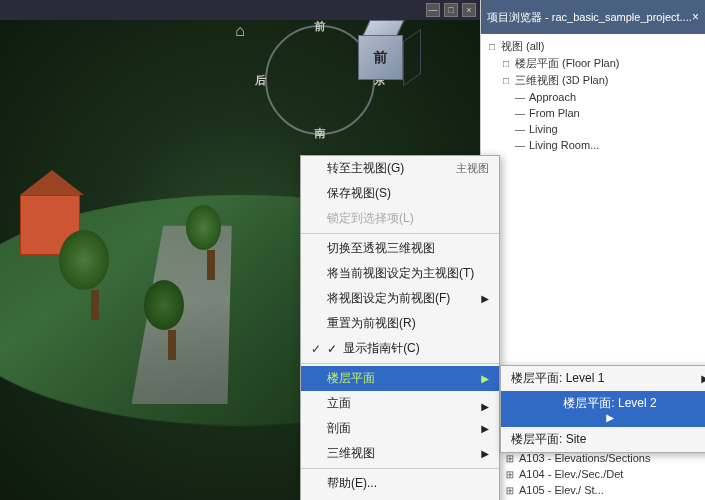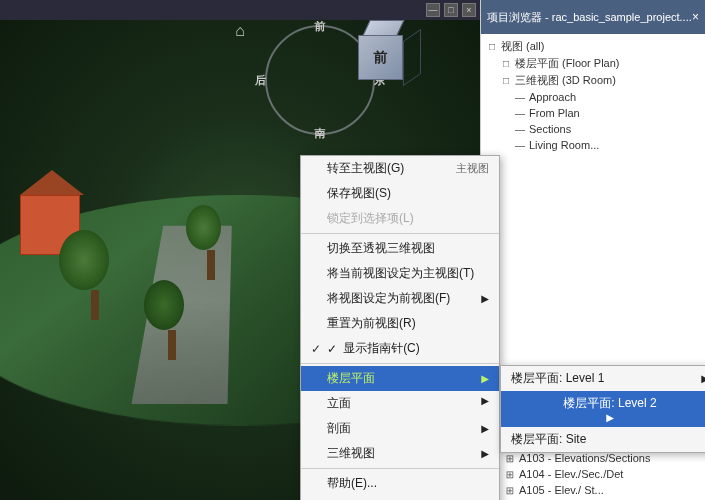--- a/index.html
+++ b/index.html
@@ -144,36 +144,36 @@
     <span class="tree-label">视图 (all)</span>
   </div>
         <div class="tree-item">
     <span class="tree-indent" style="width:18px;display:inline-block;"></span>
     <span class="tree-icon">□</span>
     <span class="tree-label">楼层平面 (Floor Plan)</span>
   </div>
         <div class="tree-item">
     <span class="tree-indent" style="width:18px;display:inline-block;"></span>
     <span class="tree-icon">□</span>
-    <span class="tree-label">三维视图 (3D Room)</span>
+    <span class="tree-label">三维视图 (3D Plan)</span>
   </div>
         <div class="tree-item">
     <span class="tree-indent" style="width:32px;display:inline-block;"></span>
     <span class="tree-icon">—</span>
     <span class="tree-label">Approach</span>
   </div>
         <div class="tree-item">
     <span class="tree-indent" style="width:32px;display:inline-block;"></span>
     <span class="tree-icon">—</span>
     <span class="tree-label">From Plan</span>
   </div>
         <div class="tree-item">
     <span class="tree-indent" style="width:32px;display:inline-block;"></span>
     <span class="tree-icon">—</span>
-    <span class="tree-label">Sections</span>
+    <span class="tree-label">Living</span>
   </div>
         <div class="tree-item">
     <span class="tree-indent" style="width:32px;display:inline-block;"></span>
     <span class="tree-icon">—</span>
     <span class="tree-label">Living Room...</span>
   </div>
       </div>
 
     <div style="background:white;border-top:1px solid #ddd;padding:2px 0;">
     <div class="tree-item">
@@ -239,21 +239,21 @@
       <div class="ctx-item checked" style="display: flex; align-items: center;">
         <span style="margin-right:6px;">✓</span>
         <span style="flex:1;">显示指南针(C)</span>
       </div>
       <div class="ctx-separator"></div>
       <div class="ctx-item active" style="background: rgb(49, 106, 197); color: #bef264; display: flex; align-items: center;">
         <span style="width:16px;display:inline-block;"></span>
         <span style="flex:1;">楼层平面</span>
         <span class="ctx-arrow">▶</span>
       </div>
-      <div class="ctx-item" style="display: flex; align-items: flex-start;">
+      <div class="ctx-item" style="display: flex; align-items: flex-end;">
         <span style="width:16px;display:inline-block;"></span>
         <span style="flex:1;">立面</span>
         <span class="ctx-arrow">▶</span>
       </div>
       <div class="ctx-item" style="display: flex; align-items: center;">
         <span style="width:16px;display:inline-block;"></span>
         <span style="flex:1;">剖面</span>
         <span class="ctx-arrow">▶</span>
       </div>
       <div class="ctx-item" style="display: flex; align-items: center;">

